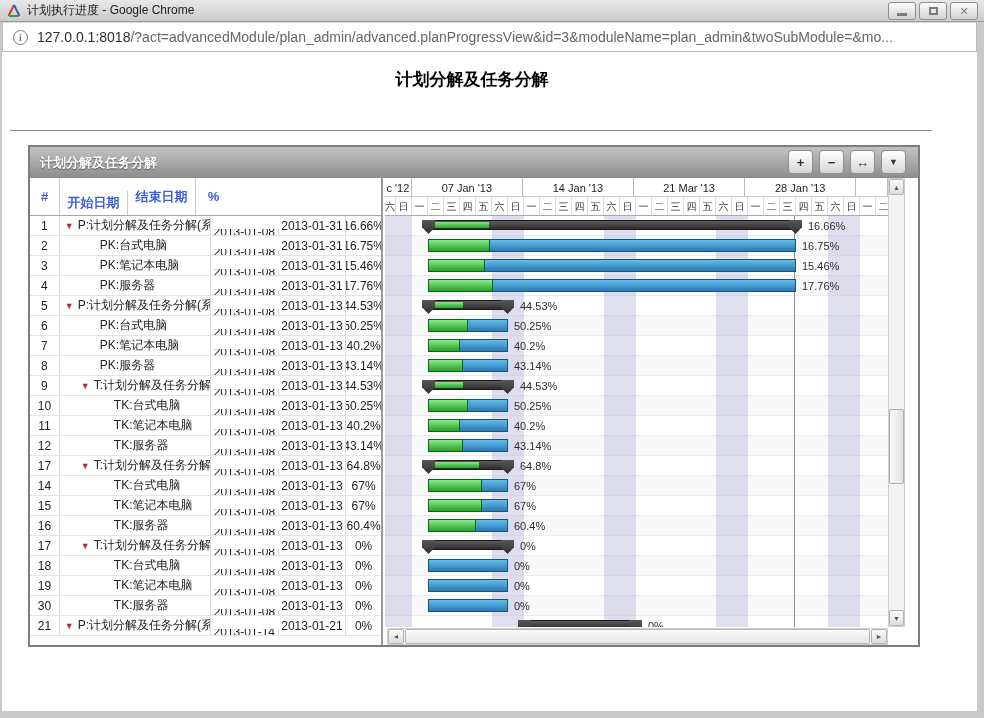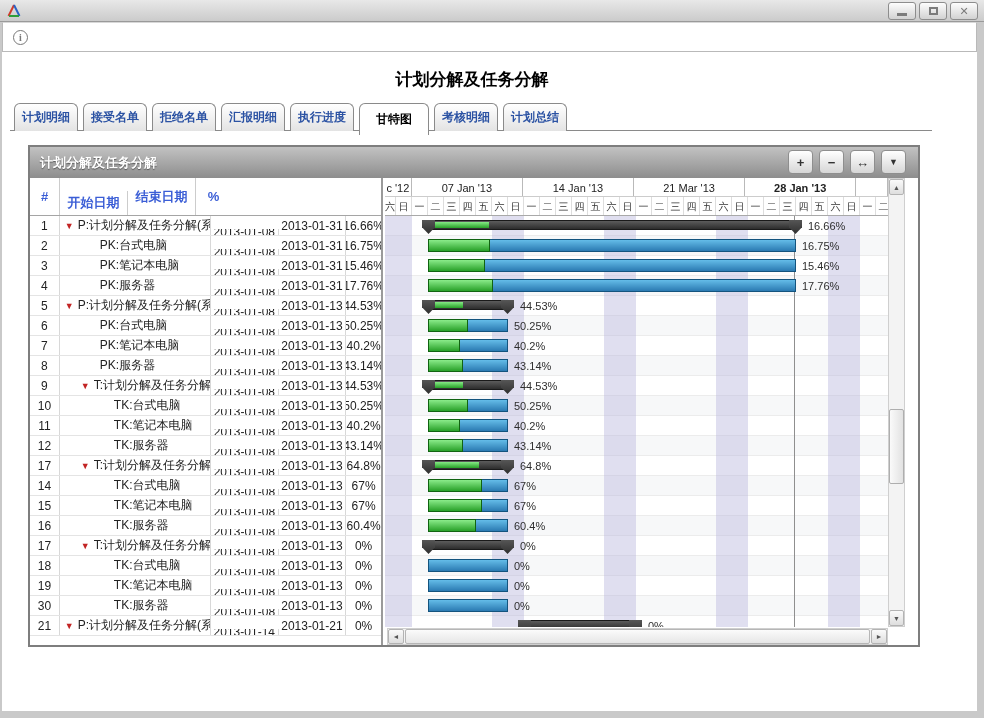--- a/index.html
+++ b/index.html
@@ -103,50 +103,42 @@
 </style>
 </head>
 <body>
 
 <div class="titlebar">
   <svg class="app-ico" viewBox="0 0 14 14">
     <path d="M7 1 L1.5 12" stroke="#d03a2b" stroke-width="2" fill="none"></path>
     <path d="M7 1 L12.5 12" stroke="#2a62c4" stroke-width="2" fill="none"></path>
     <path d="M2 12 L12 12" stroke="#2f9e3a" stroke-width="2" fill="none"></path>
   </svg>
+  <span class="ttl">计划执行进度 - Google Chrome</span>
   <div class="winbtns">
     <div class="winbtn">
         <div class="mini"></div>
       </div>
     <div class="winbtn">
         <div class="maxi"></div>
       </div>
     <div class="winbtn">
         <span class="clos">✕</span>
       </div>
   </div>
 </div>
 
 <div class="urlbar">
   <div class="info-ico">i</div>
+  <div class="url"><b>127.0.0.1:8018</b><span>/?act=advancedModule/plan_admin/advanced.planProgressView&amp;id=3&amp;moduleName=plan_admin&amp;twoSubModule=&amp;mo...</span></div>
 </div>
 
 <div class="content">
   <div class="page-title">计划分解及任务分解</div>
   <div class="tabline"></div>
-  <div class="tabs" id="tabs">
-      <div class="tab">计划明细</div>
-      <div class="tab">接受名单</div>
-      <div class="tab">拒绝名单</div>
-      <div class="tab">汇报明细</div>
-      <div class="tab">执行进度</div>
-      <div class="tab active">甘特图</div>
-      <div class="tab">考核明细</div>
-      <div class="tab">计划总结</div>
-    </div>
 
   <div class="panel">
     <div class="phead">
       <span class="pt">计划分解及任务分解</span>
       <div class="ptools" id="ptools">
           <div class="ptool">+</div>
           <div class="ptool">−</div>
           <div class="ptool">↔</div>
           <div class="ptool" style="font-size: 9px;">▼</div>
         </div>
@@ -358,21 +350,21 @@
             </div>
           </div>
       </div>
 
       <div class="gantt">
         <div class="gweeks" id="g-weeks">
             <div class="wcell" style="width: 27px;">c '12</div>
             <div class="wcell" style="width: 112px;">07 Jan '13</div>
             <div class="wcell" style="width: 112px;">14 Jan '13</div>
             <div class="wcell" style="width: 112px;">21 Mar '13</div>
-            <div class="wcell" style="width: 112px; font-weight: bold;">28 Jan '13</div>
+            <div class="wcell" style="width: 112px;">28 Jan '13</div>
             <div class="wcell" style="width: 32px;"></div>
           </div>
         <div class="gdays" id="g-days">
             <div class="dcell" style="width: 11px;">六</div>
             <div class="dcell" style="width: 16px;">日</div>
             <div class="dcell" style="width: 16px;">一</div>
             <div class="dcell" style="width: 16px;">二</div>
             <div class="dcell" style="width: 16px;">三</div>
             <div class="dcell" style="width: 16px;">四</div>
             <div class="dcell" style="width: 16px;">五</div>

